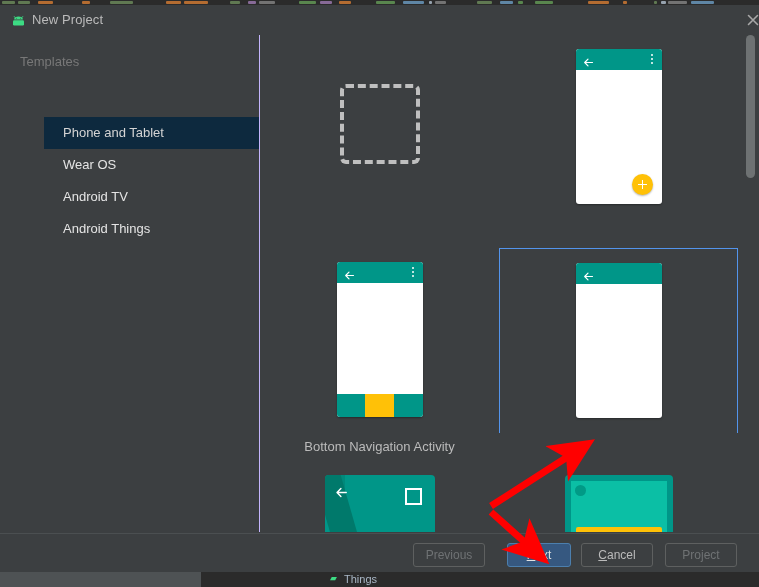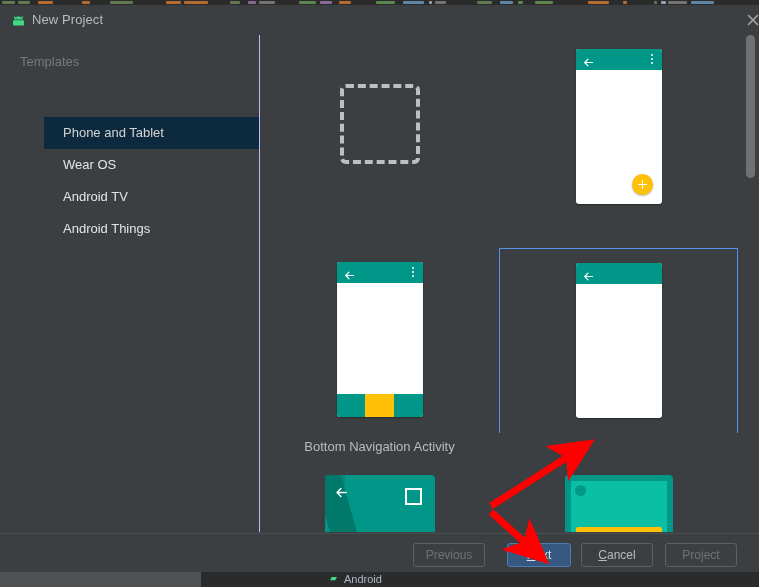--- a/index.html
+++ b/index.html
@@ -445,21 +445,21 @@
         <span>Project</span>
       </button>
     </div>
 
   </div>
 
   <div class="ide-strip-bottom">
     <div class="projpane"></div>
     <div class="editorpane">
       <span class="folder-ic">▰</span>
-      <span class="folder-tx">Android</span>
+      <span class="folder-tx">Things</span>
     </div>
   </div>
 
   <svg class="annot">
     <defs>
       <marker id="ah" markerWidth="7" markerHeight="7" refX="2.6" refY="3" orient="auto">
         <path d="M0,0 L6.5,3 L0,6 L1.6,3 Z" fill="#ff0000"></path>
       </marker>
     </defs>
     <line x1="491" y1="506" x2="572" y2="454" stroke="#ff0000" stroke-width="7" marker-end="url(#ah)"></line>

